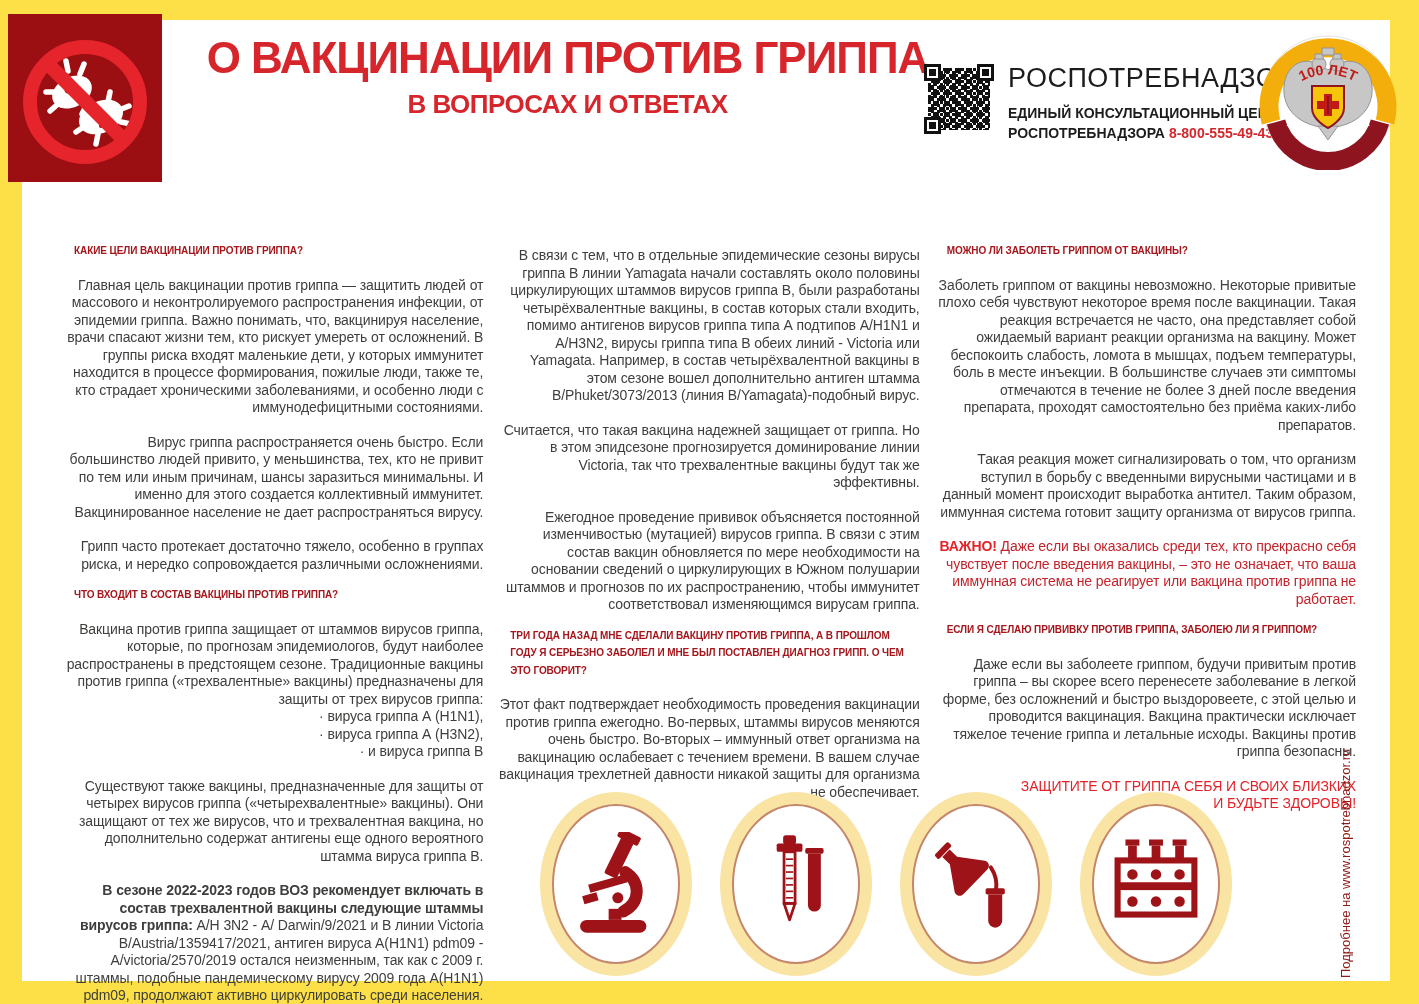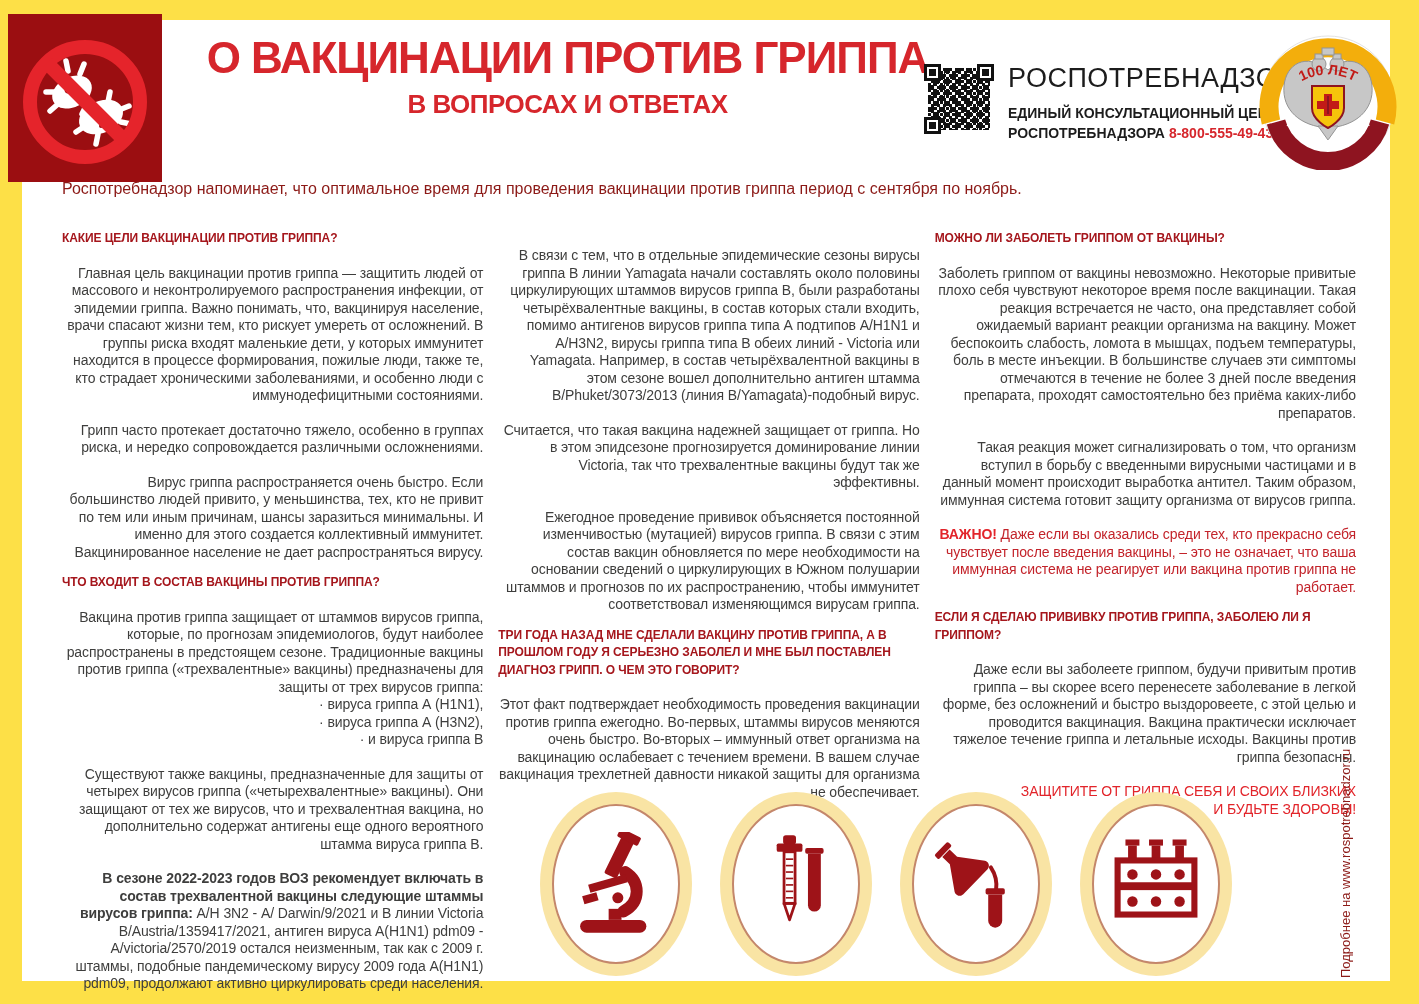--- a/index.html
+++ b/index.html
@@ -32,21 +32,21 @@
 
   .logo{position:absolute;left:1258px;top:30px;width:140px;height:140px;}
 
   .intro{position:absolute;left:62px;top:180px;width:1180px;font-size:16px;color:#8C1A17;}
 
   
   .columns{position:absolute;left:62px;top:230px;width:1294px;display:grid;
            grid-template-columns:1fr 1fr 1fr;column-gap:15px;color:#3E3E3D;}
   .col{font-size:14px;line-height:17.5px;letter-spacing:-0.1px;}
   .col p{margin:17px 0 13px;text-align:right;}
-  .col h3{margin:0;font-size:12px;line-height:17.5px;color:#A5161C;letter-spacing:-0.1px;}
+  .col h3{margin:12px;font-size:10px;line-height:17.5px;color:#A5161C;letter-spacing:-0.1px;}
   .pre{white-space:pre-line;}
   .alert{color:#C3232A;}
   .alert-lead{color:#E2242A;font-weight:bold;}
   .callout{color:#E2242A;font-weight:normal;white-space:pre-line;}
 
   
   .icons-row{position:absolute;left:540px;top:792px;width:724px;display:flex;gap:28px;}
   .oval{width:152px;height:184px;border-radius:50%;background:#F9E4A4;padding:12px;box-sizing:border-box;}
   .oval-inner{width:100%;height:100%;border-radius:50%;background:#fff;border:2px solid #C4876B;
               box-sizing:border-box;display:flex;align-items:center;justify-content:center;}
@@ -139,28 +139,27 @@
     <path d="M66 64 h8 v7 h7 v8 h-7 v7 h-8 v-7 h-7 v-8 h7 Z" fill="#C21B17"></path>
     <path d="M70 66 v18" stroke="#8E1420" stroke-width="2" fill="none"></path>
     <text font-size="14" font-weight="bold" fill="#C21B17" font-family="Liberation Sans, sans-serif">
       <textPath href="#arcTop" startOffset="50%" text-anchor="middle">100 ЛЕТ</textPath>
     </text>
     <text font-size="8.5" font-weight="bold" fill="#ffffff" font-family="Liberation Sans, sans-serif">
       <textPath href="#arcBottom" startOffset="50%" text-anchor="middle">ГОССАНЭПИДСЛУЖБА</textPath>
     </text>
   </svg>
 
-  <div class="intro">Роспотребнадзор напоминает, что оптимальное время для проведения вакцинации против гриппа период с сентября по ноябрь.</div>
 
   <div class="columns">
     <div class="col">
       <h3>КАКИЕ ЦЕЛИ ВАКЦИНАЦИИ ПРОТИВ ГРИППА?</h3>
       <p>Главная цель вакцинации против гриппа — защитить людей от массового и неконтролируемого распространения инфекции, от эпидемии гриппа. Важно понимать, что, вакцинируя население, врачи спасают жизни тем, кто рискует умереть от осложнений. В группы риска входят маленькие дети, у которых иммунитет находится в процессе формирования, пожилые люди, также те, кто страдает хроническими заболеваниями, и особенно люди с иммунодефицитными состояниями.</p>
+      <p>Вирус гриппа распространяется очень быстро. Если большинство людей привито, у меньшинства, тех, кто не привит по тем или иным причинам, шансы заразиться минимальны. И именно для этого создается коллективный иммунитет. Вакцинированное население не дает распространяться вирусу.</p>
       <p>Грипп часто протекает достаточно тяжело, особенно в группах риска, и нередко сопровождается различными осложнениями.</p>
-      <p>Вирус гриппа распространяется очень быстро. Если большинство людей привито, у меньшинства, тех, кто не привит по тем или иным причинам, шансы заразиться минимальны. И именно для этого создается коллективный иммунитет. Вакцинированное население не дает распространяться вирусу.</p>
       <h3>ЧТО ВХОДИТ В СОСТАВ ВАКЦИНЫ ПРОТИВ ГРИППА?</h3>
       <p class="pre">Вакцина против гриппа защищает от штаммов вирусов гриппа, которые, по прогнозам эпидемиологов, будут наиболее распространены в предстоящем сезоне. Традиционные вакцины против гриппа («трехвалентные» вакцины) предназначены для защиты от трех вирусов гриппа:
 · вируса гриппа А (H1N1),
 · вируса гриппа А (H3N2),
 · и вируса гриппа В</p>
       <p>Существуют также вакцины, предназначенные для защиты от четырех вирусов гриппа («четырехвалентные» вакцины). Они защищают от тех же вирусов, что и трехвалентная вакцина, но дополнительно содержат антигены еще одного вероятного штамма вируса гриппа В.</p>
       <p>
         <b>В сезоне 2022-2023 годов ВОЗ рекомендует включать в состав трехвалентной вакцины следующие штаммы вирусов гриппа:</b>
         <span>А/Н 3N2 - А/ Darwin/9/2021 и В линии Victoria B/Austria/1359417/2021, антиген вируса А(H1N1) pdm09 - A/victoria/2570/2019 остался неизменным, так как с 2009 г. штаммы, подобные пандемическому вирусу 2009 года А(H1N1) pdm09, продолжают активно циркулировать среди населения.</span>
       </p>

